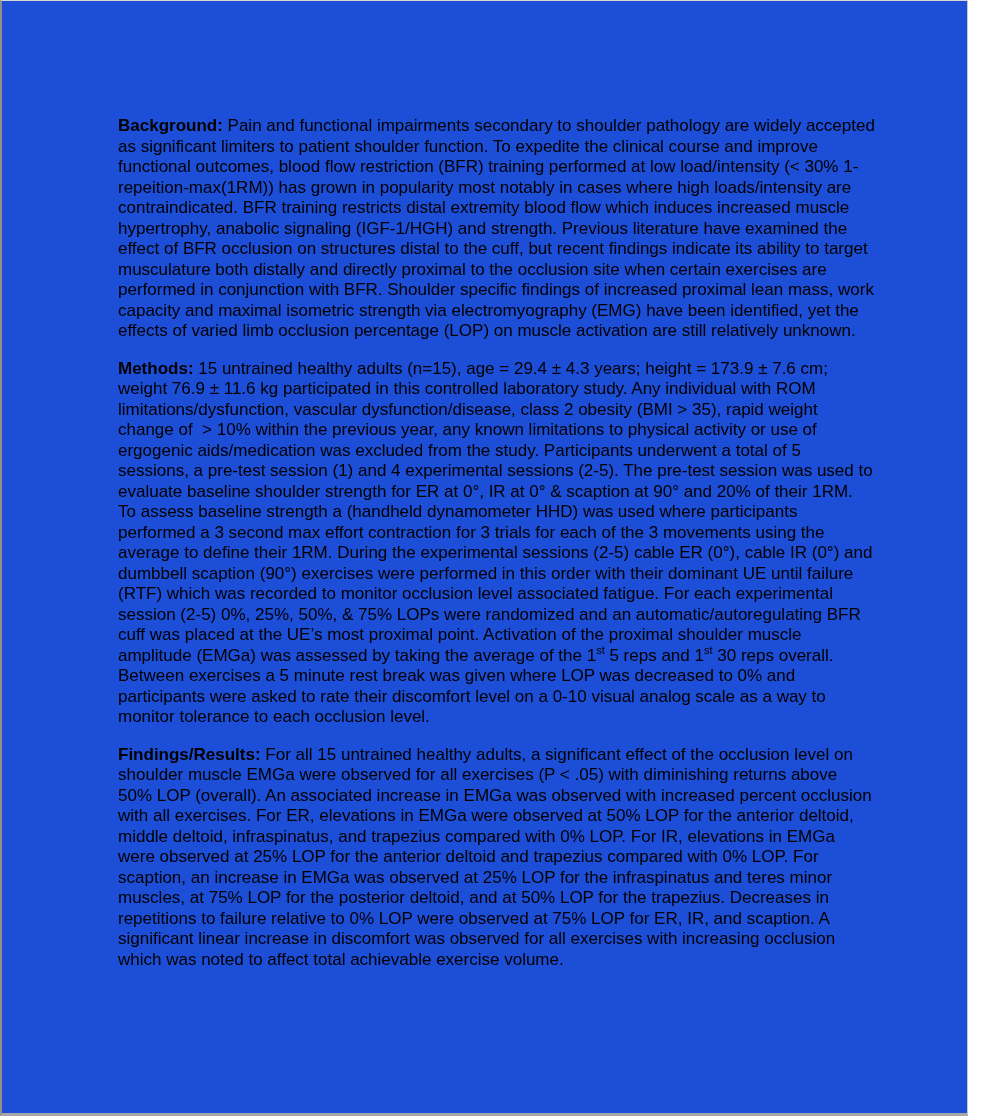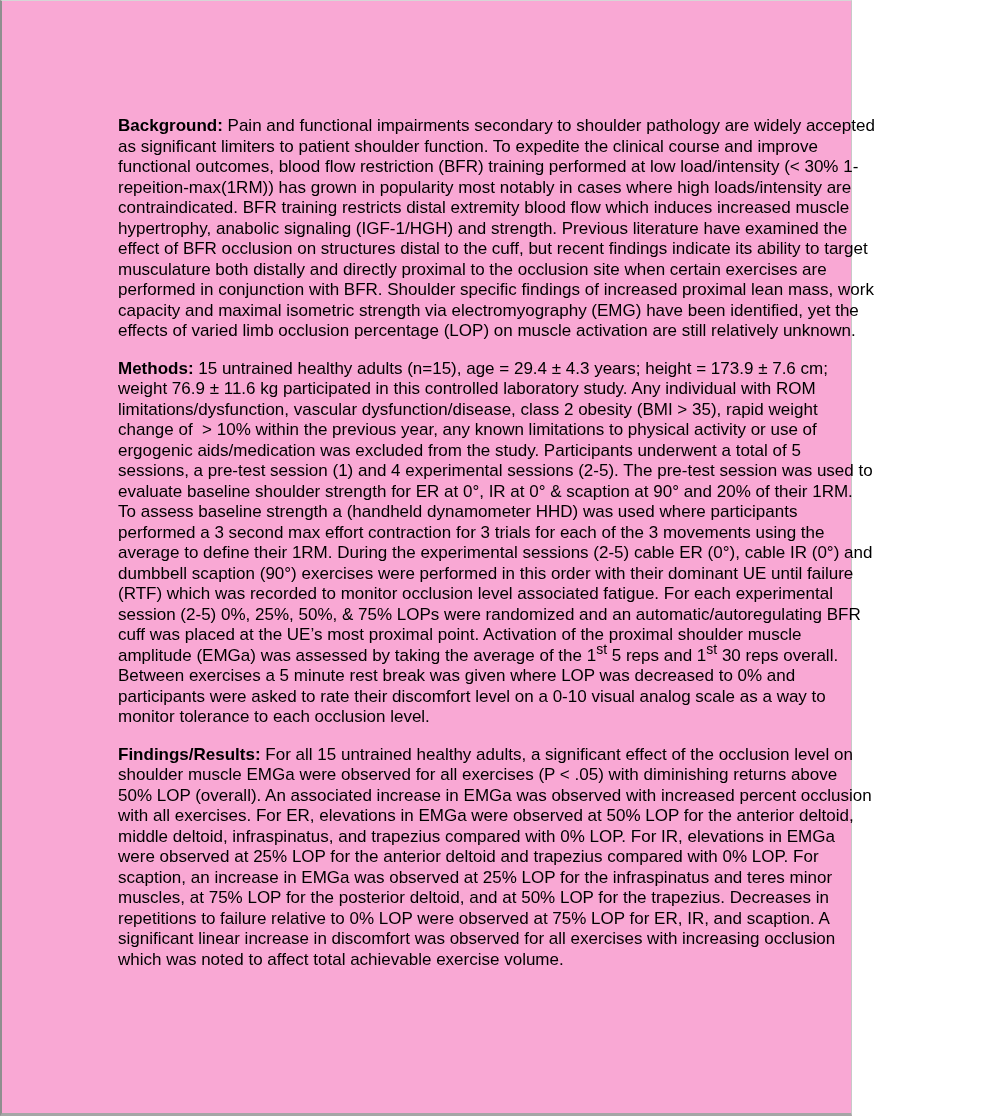--- a/index.html
+++ b/index.html
@@ -8,24 +8,24 @@
     background: #ffffff;
   }
   body {
     width: 988px;
     height: 1116px;
     overflow: hidden;
     font-family: "Liberation Sans", sans-serif;
   }
   .page {
     position: relative;
-    width: 852px;
+    width: 968px;
     height: 1116px;
     box-sizing: border-box;
-    background: #f9a8d4;
+    background: #1d4ed8;
     border-left: 2px solid #8f8f8f;
     border-right: 1px solid #c8c8c8;
     border-top: 1px solid #d6d6d6;
     border-bottom: 3px solid #a6a6a6;
   }
   .content {
     position: absolute;
     left: 116px;
     top: 115px;
     width: 757px;
@@ -37,21 +37,21 @@
     line-height: 20.5px;
     color: #000000;
     text-align: left;
     white-space: pre-wrap;
   }
   .seg-bold {
     font-weight: bold;
   }
   .seg-sup {
     vertical-align: super;
-    font-size: 14px;
+    font-size: 11px;
     line-height: 0;
     margin-top: 36px;
   }
 </style>
 </head>
 <body>
 
 <div class="page">
   <div class="content">
     <p class="para"><span class="seg-bold">Background:</span><span> Pain and functional impairments secondary to shoulder pathology are widely accepted as significant limiters to patient shoulder function. To expedite the clinical course and improve functional outcomes, blood flow restriction (BFR) training performed at low load/intensity (&lt; 30% 1-repeition-max(1RM)) has grown in popularity most notably in cases where high loads/intensity are contraindicated. BFR training restricts distal extremity blood flow which induces increased muscle hypertrophy, anabolic signaling (IGF-1/HGH) and strength. Previous literature have examined the effect of BFR occlusion on structures distal to the cuff, but recent findings indicate its ability to target musculature both distally and directly proximal to the occlusion site when certain exercises are performed in conjunction with BFR. Shoulder specific findings of increased proximal lean mass, work capacity and maximal isometric strength via electromyography (EMG) have been identified, yet the effects of varied limb occlusion percentage (LOP) on muscle activation are still relatively unknown.</span></p>

